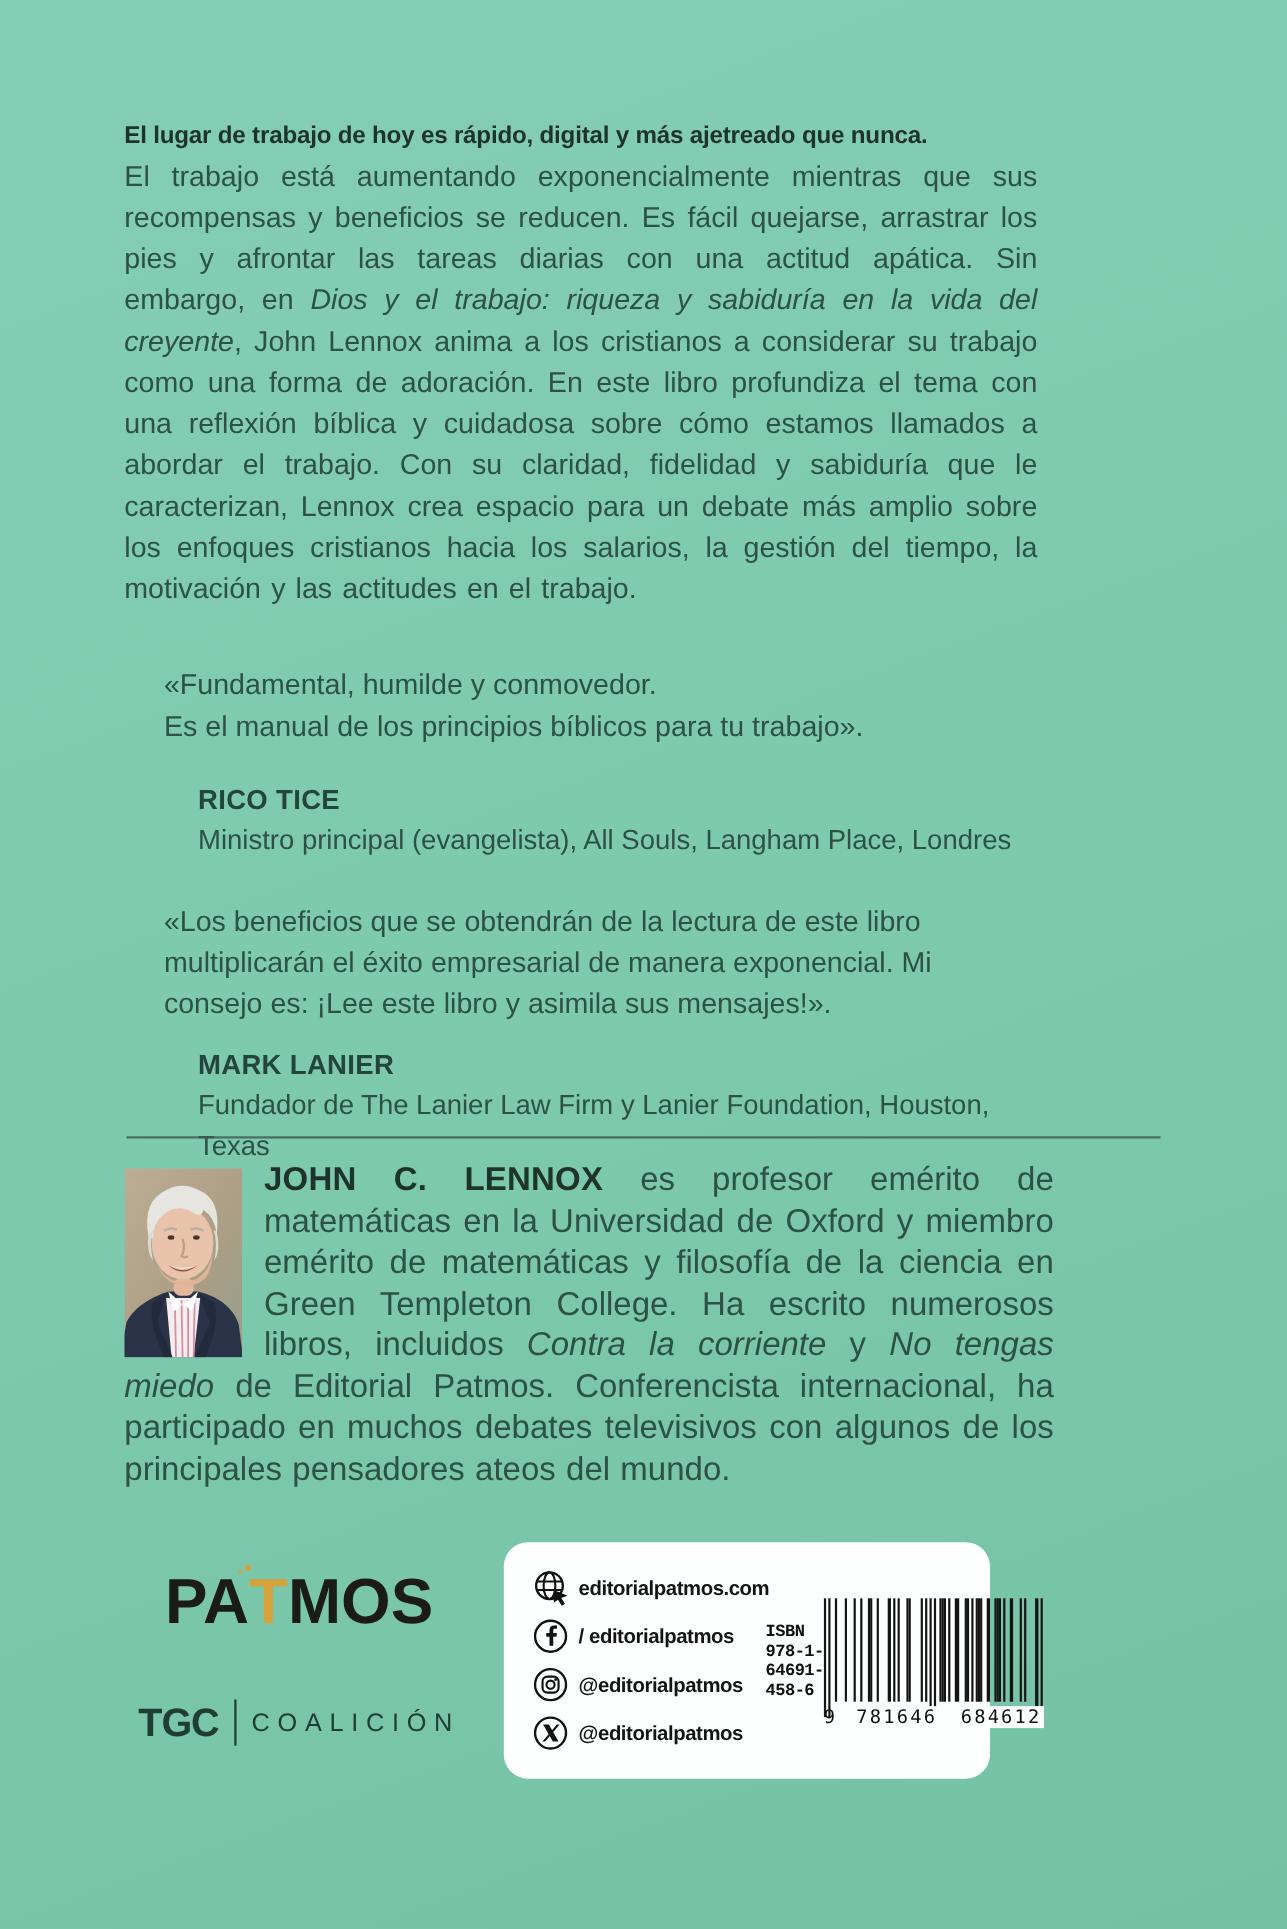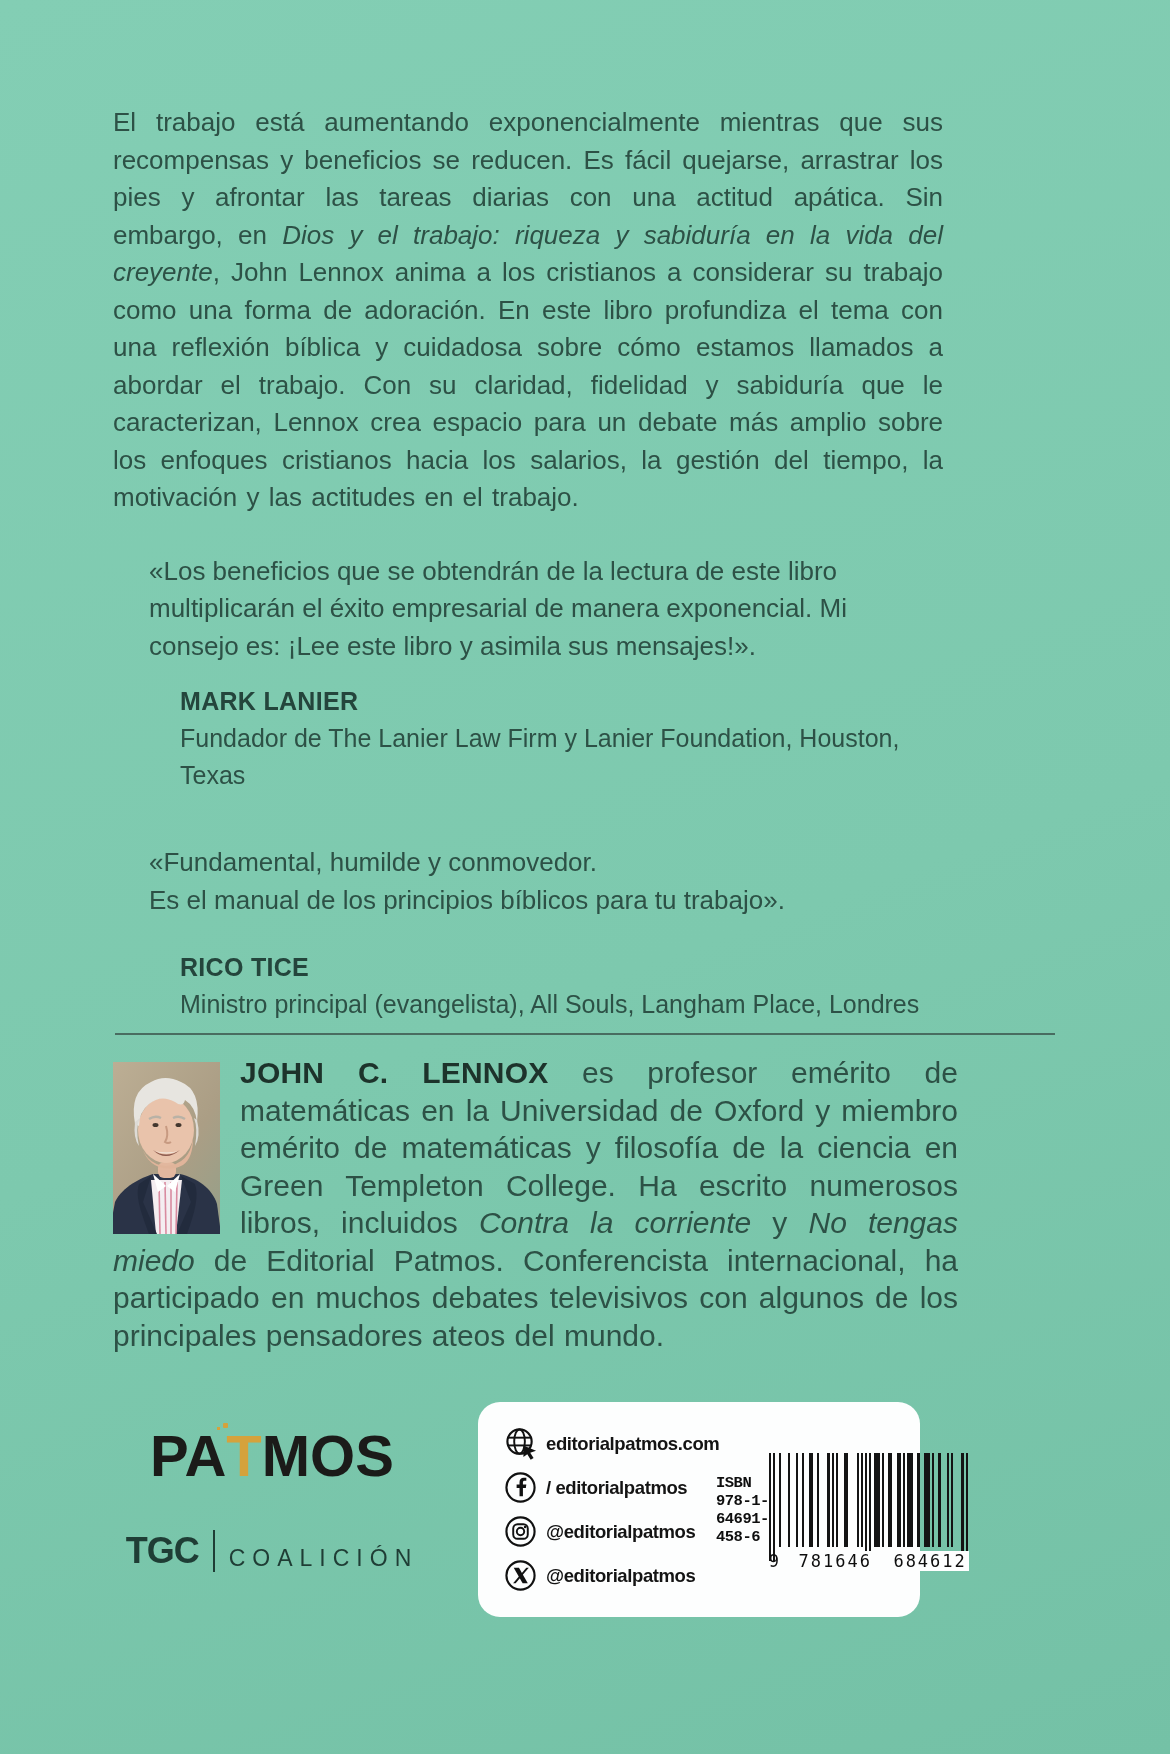--- a/index.html
+++ b/index.html
@@ -40,27 +40,27 @@
   .photo-wrap{float:left;width:107px;height:172px;margin:8px 20px 6px 0;overflow:hidden;}
   .photo-wrap svg{display:block;}
   
   .pub{position:absolute;top:1427px;left:113px;width:318px;text-align:center;}
   .patmos{
     font-weight:bold;font-size:58px;letter-spacing:0px;color:var(--logo-black);
     display:inline-flex;align-items:baseline;line-height:1;justify-content:center;
   }
   .patmos .t{color:var(--gold);position:relative;}
   .patmos .t .spark{position:absolute;top:-4px;left:-3px;width:5px;height:5px;background:var(--gold);border-radius:1px;box-shadow:-7px 3px 0 -1px var(--gold);}
-  .tgc-row{margin-top:45px;display:inline-flex;align-items:flex-end;gap:14px;color:var(--tgc-green);}
+  .tgc-row{margin-top:60px;display:inline-flex;align-items:center;gap:14px;color:var(--tgc-green);}
   .tgc{font-weight:bold;font-size:36px;letter-spacing:-1px;}
   .tgc-sep{width:2px;height:42px;background:var(--tgc-green);}
   .coalicion{font-size:23px;letter-spacing:7px;font-weight:500;}
   
   .card{
-    position:absolute;top:1402px;left:478px;width:442px;height:215px;
+    position:absolute;top:1402px;left:458px;width:442px;height:215px;
     background:var(--card-bg);border-radius:22px;display:flex;align-items:center;
     padding:18px 16px 18px 26px;color:#111;
   }
   .social{display:flex;flex-direction:column;gap:11px;width:198px;}
   .social-row{display:flex;align-items:center;gap:9px;}
   .social-row .ic{width:33px;height:33px;flex:0 0 33px;}
   .social-label{font-size:18.5px;font-weight:bold;letter-spacing:-0.4px;color:#141414;}
   .card-sep{width:2px;height:150px;background:#8f9693;margin:0 12px 0 2px;}
   .isbn-block{flex:1;display:flex;flex-direction:row;align-items:center;}
   .isbn-label{font-family:"Liberation Mono",monospace;font-weight:bold;font-size:15.5px;letter-spacing:-0.5px;color:#0e0e0e;}
@@ -74,35 +74,36 @@
     font-size:17px;color:#0e0e0e;margin-top:-14px;width:200px;
     justify-content:space-between;background:transparent;
   }
   .bc-digits .grp{background:var(--card-bg);padding:0 2px;letter-spacing:2px;}
   .bc-digits .lead{background:transparent;letter-spacing:0;}
 </style>
 </head>
 <body>
 
 <section class="col synopsis">
+  <div class="headline">El lugar de trabajo de hoy es rápido, digital y más ajetreado que nunca.</div>
   <p class="body-par"><span>El trabajo está aumentando exponencialmente mientras que sus recompensas y beneficios se reducen. Es fácil quejarse, arrastrar los pies y afrontar las tareas diarias con una actitud apática. Sin embargo, en </span><em>Dios y el trabajo: riqueza y sabiduría en la vida del creyente</em><span>, John Lennox anima a los cristianos a considerar su trabajo como una forma de adoración. En este libro profundiza el tema con una reflexión bíblica y cuidadosa sobre cómo estamos llamados a abordar el trabajo. Con su claridad, fidelidad y sabiduría que le caracterizan, Lennox crea espacio para un debate más amplio sobre los enfoques cristianos hacia los salarios, la gestión del tiempo, la motivación y las actitudes en el trabajo.</span></p>
+
+  <div class="endorsement endorsement-1">
+    <p class="quote"><span>«Fundamental, humilde y conmovedor.</span><br><span>Es el manual de los principios bíblicos para tu trabajo».</span></p>
+    <div class="attrib attrib-1">
+      <div class="attrib-name">RICO TICE</div>
+      <div class="attrib-title">Ministro principal (evangelista), All Souls, Langham Place, Londres</div>
+    </div>
+  </div>
 
   <div class="endorsement endorsement-2">
     <p class="quote quote-wrap">«Los beneficios que se obtendrán de la lectura de este libro multiplicarán el éxito empresarial de manera exponencial. Mi consejo es: ¡Lee este libro y asimila sus mensajes!».</p>
     <div class="attrib attrib-2">
       <div class="attrib-name">MARK LANIER</div>
       <div class="attrib-title">Fundador de The Lanier Law Firm y Lanier Foundation, Houston, Texas</div>
-    </div>
-  </div>
-
-  <div class="endorsement endorsement-1">
-    <p class="quote"><span>«Fundamental, humilde y conmovedor.</span><br><span>Es el manual de los principios bíblicos para tu trabajo».</span></p>
-    <div class="attrib attrib-1">
-      <div class="attrib-name">RICO TICE</div>
-      <div class="attrib-title">Ministro principal (evangelista), All Souls, Langham Place, Londres</div>
     </div>
   </div>
 </section>
 
 <div class="rule"></div>
 
 <section class="bio">
   <span class="photo-wrap">
     <svg width="107" height="172" viewBox="0 0 107 172" xmlns="http://www.w3.org/2000/svg">
       <defs>

